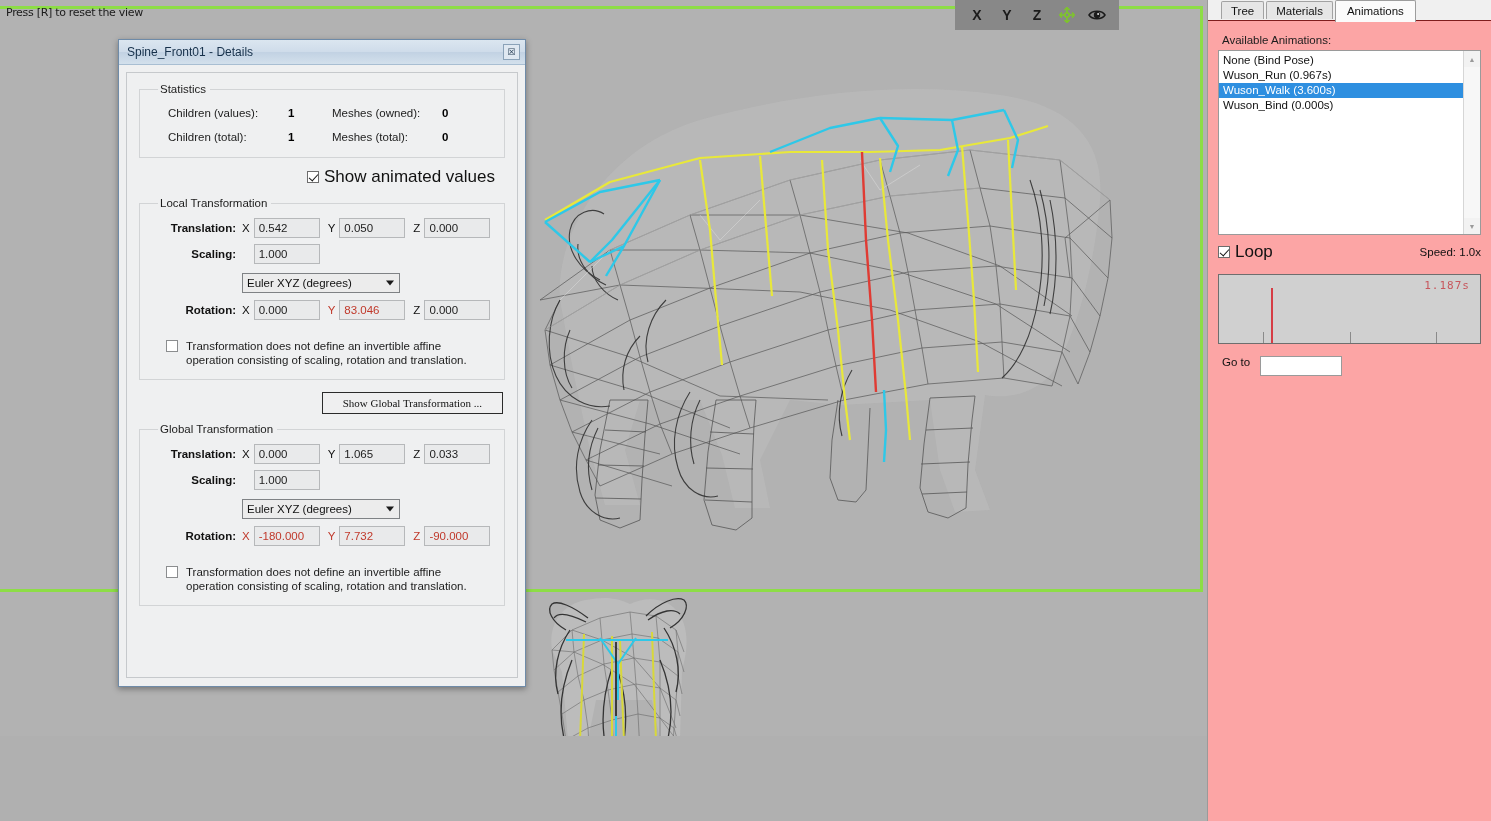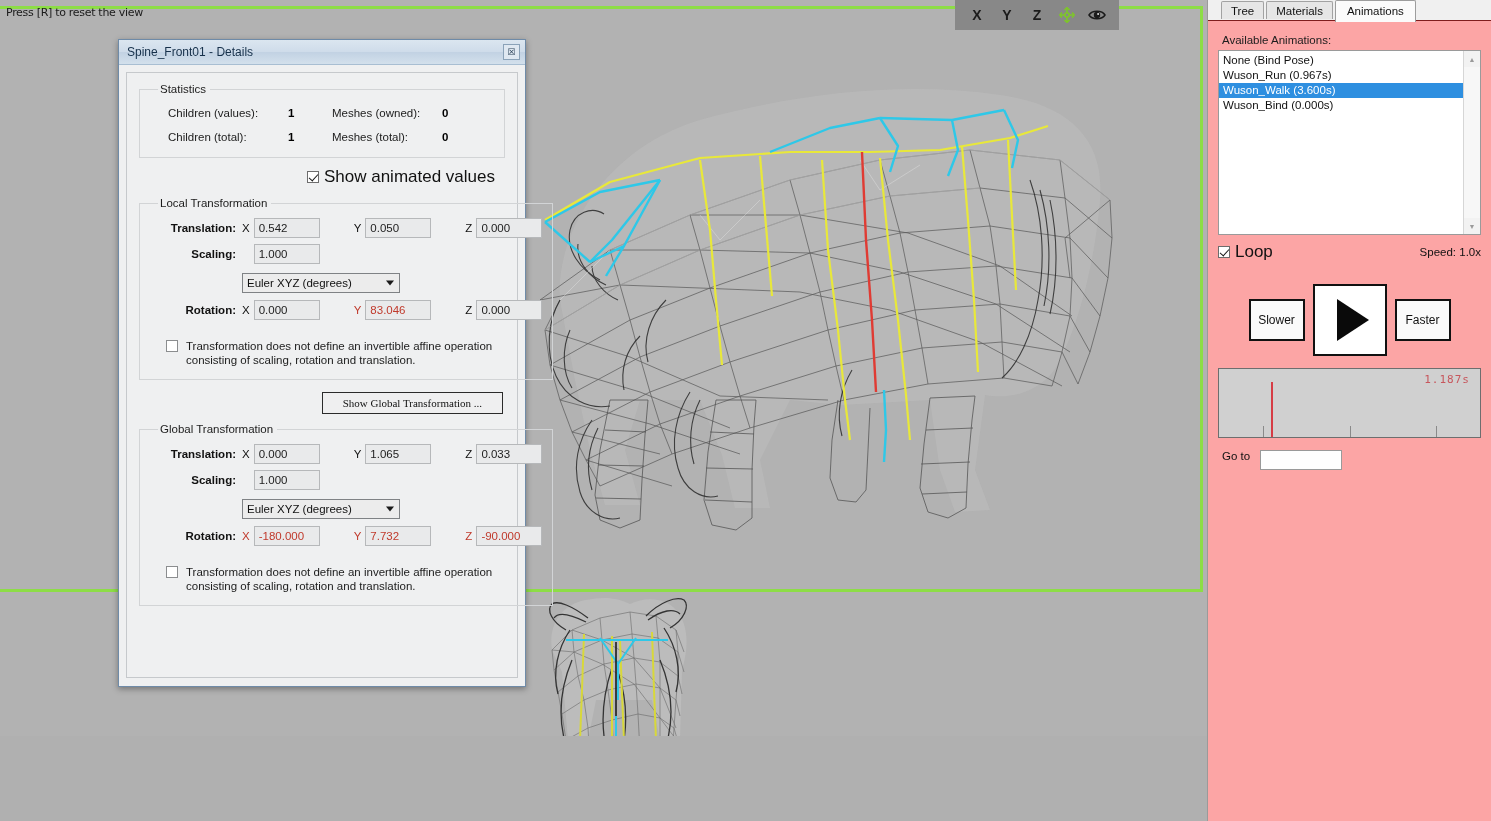--- a/index.html
+++ b/index.html
@@ -272,21 +272,21 @@
   .axis.red { color: #c0392b; }
   .inp {
     height: 20px; width: 66px;
     border: 1px solid #b6b8ba;
     background: #e9eaeb;
     font-size: 11.5px;
     color: #222;
     padding: 0 4px;
     line-height: 18px;
     display: flex; align-items: center;
-    margin-right: 34px;
+    margin-right: 8px;
     font-family: "Liberation Sans", sans-serif;
   }
   .inp.red { color: #c0392b; }
   .inp.last { margin-right: 0; }
 
   .select-wrap { padding: 6px 0 4px 92px; }
   .sel {
     width: 158px; height: 20px;
     border: 1px solid #7f8285;
     background: #ececec;
@@ -672,27 +672,20 @@
       </div>
 
       <div class="row-between">
         <label class="chk">
           <span class="chkbox checked"></span>
           <span>Loop</span>
         </label>
         <span class="speed-lbl">Speed:  1.0x</span>
       </div>
 
-      <div class="transport">
-        <div class="btn-sq btn-slower">Slower</div>
-        <div class="btn-sq btn-play">
-          <span class="play-tri"></span>
-        </div>
-        <div class="btn-sq btn-faster">Faster</div>
-      </div>
 
       <div class="timeline">
         <span class="tl-time">1.187s</span>
         <span class="tl-tick" style="left:17%"></span>
         <span class="tl-tick" style="left:50%"></span>
         <span class="tl-tick" style="left:83%"></span>
         <span class="tl-cursor" style="left:20%"></span>
       </div>
 
       <div class="goto-row">

